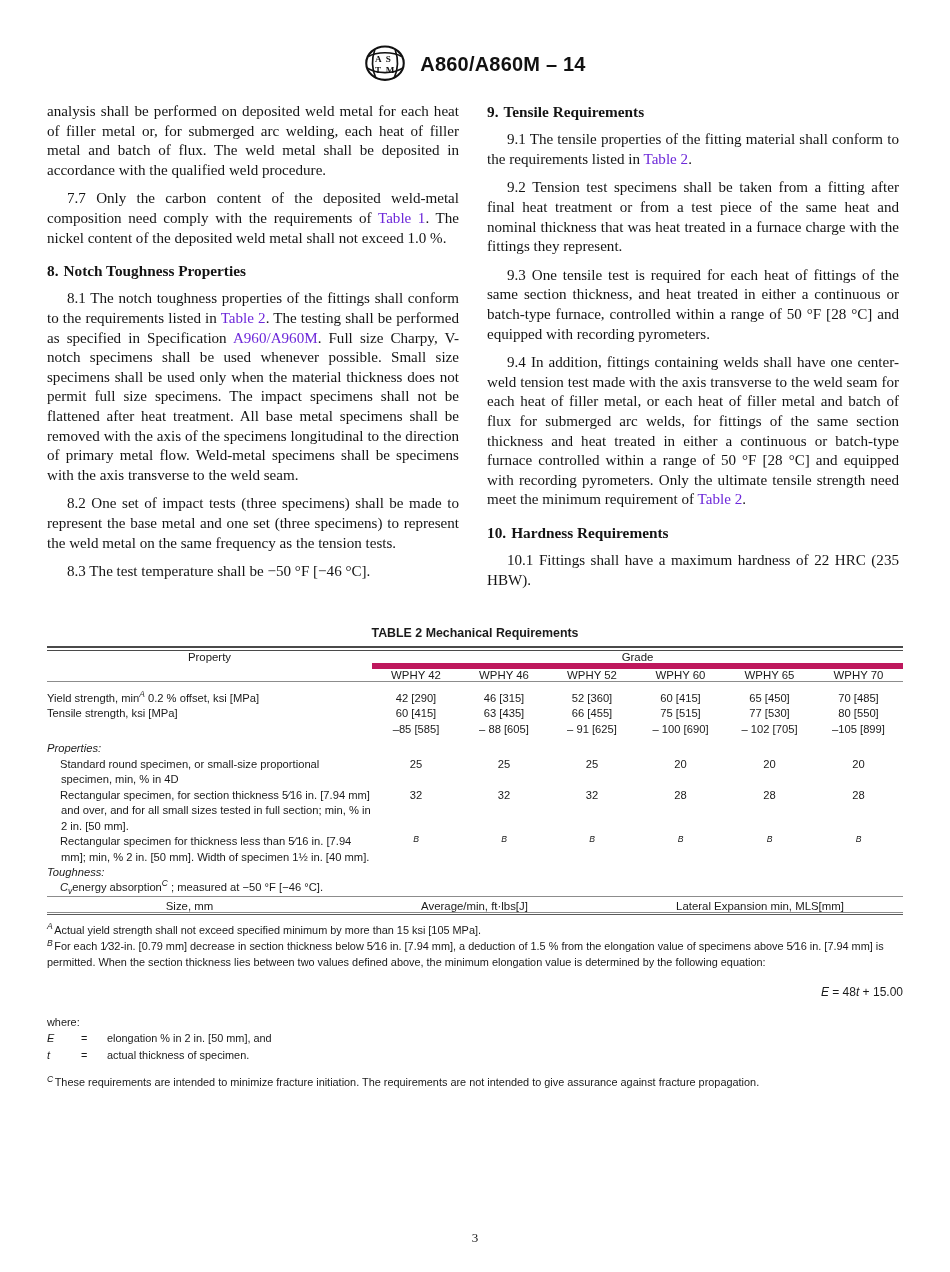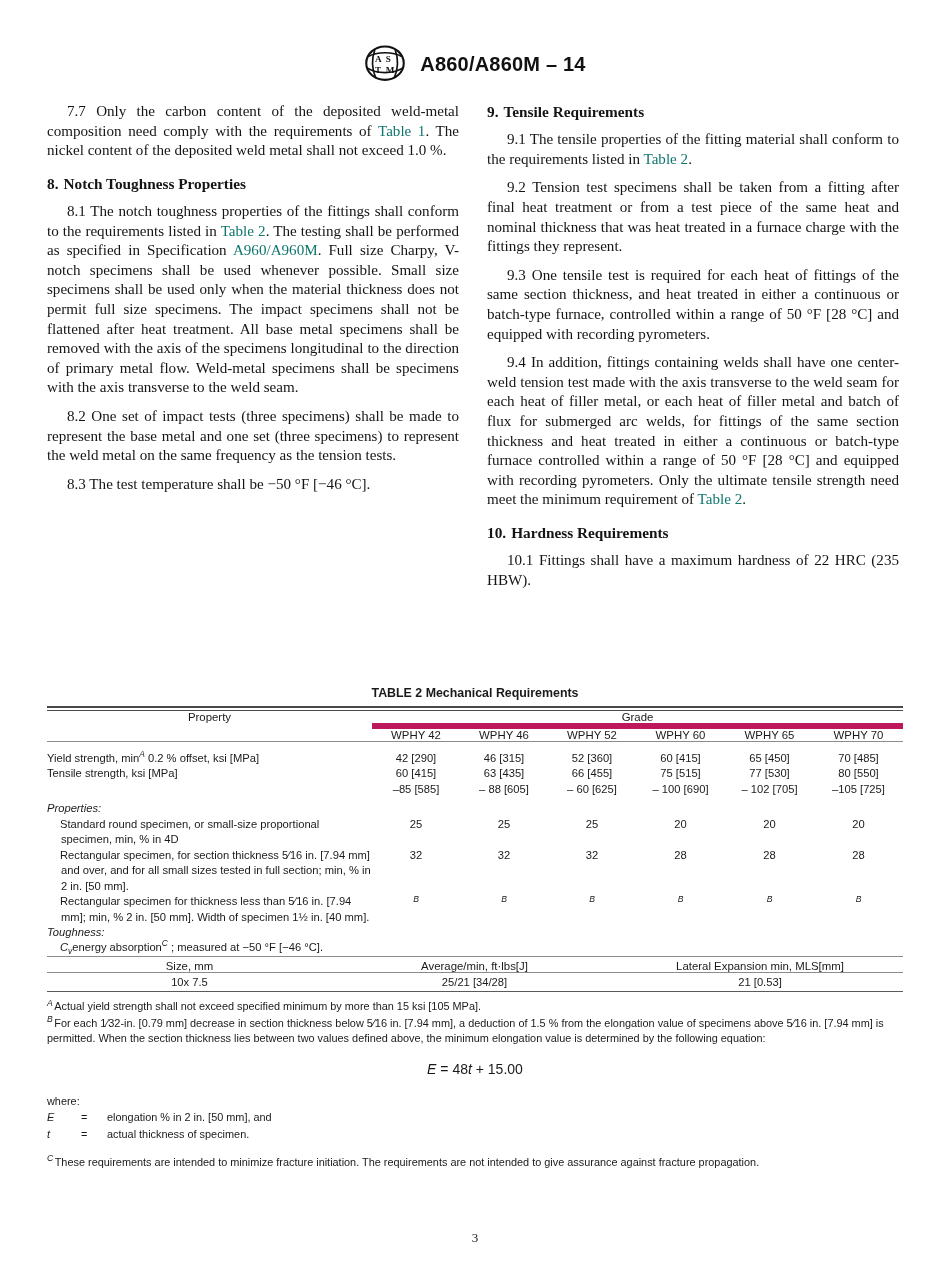--- a/index.html
+++ b/index.html
@@ -51,28 +51,28 @@
   }
   p.body.indent { text-indent: 20px; }
   h3.sec {
     font-family: "Liberation Serif", serif;
     font-weight: bold;
     font-size: 15.3px;
     margin: 13px 0 9px 0;
     line-height: 1.25;
   }
   h3.sec .num { margin-right: 5px; }
-  .xref { color: #0f766e; }
+  .xref { color: #6d28d9; }
   .nb { white-space: nowrap; }
 
   
   .table-wrap {
     position: absolute;
     left: 47px;
-    top: 686px;
+    top: 626px;
     width: 856px;
     font-family: "Liberation Sans", "DejaVu Sans", sans-serif;
     color: #1a1a1a;
   }
   .table-title {
     text-align: center;
     font-weight: bold;
     font-size: 12.4px;
     margin-bottom: 6px;
   }
@@ -107,21 +107,21 @@
   
   .footnotes {
     font-family: "Liberation Sans", "DejaVu Sans", sans-serif;
     font-size: 10.9px;
     color: #1a1a1a;
     line-height: 1.40;
     margin-top: 3px;
   }
   .footnotes p { margin: 0 0 1px 0; text-align: left; }
   .fn-mark { font-style: italic; font-size: 8.6px; vertical-align: super; line-height: 0; margin-right: 1.5px; }
-  .equation { text-align: center; margin: 14px 0 14px 0; font-size: 14px; }
+  .equation { text-align: right; margin: 14px 0 14px 0; font-size: 12px; }
   .equation .it { font-style: italic; }
   .where-label { margin: 0 0 3px 0; }
   table.where { border-collapse: collapse; font-size: 10.9px; margin: 0 0 10px 0; }
   table.where td { padding: 0 0 2px 0; vertical-align: top; }
   td.wsym { width: 34px; font-style: italic; }
   td.weq { width: 26px; }
 
   .page-num {
     position: absolute;
     bottom: 26px;
@@ -149,20 +149,21 @@
         <text x="52" y="70" font-family="Liberation Serif, serif" font-size="22" font-weight="bold" fill="#111">M</text>
       </svg>
     </span>
     <span class="desig">A860/A860M – 14</span>
   </div>
 
   <div class="columns">
 
     <div class="col">
 
+      <p class="body">analysis shall be performed on deposited weld metal for each heat of filler metal or, for submerged arc welding, each heat of filler metal and batch of flux. The weld metal shall be deposited in accordance with the qualified weld procedure.</p>
 
       <p class="body indent"><span>7.7 Only the carbon content of the deposited weld-metal composition need comply with the requirements of </span><span class="xref">Table 1</span><span>. The nickel content of the deposited weld metal shall not exceed 1.0 %.</span></p>
 
       <h3 class="sec"><span class="num">8.</span><span>Notch Toughness Properties</span></h3>
 
       <p class="body indent"><span>8.1 The notch toughness properties of the fittings shall conform to the requirements listed in </span><span class="xref">Table 2</span><span>. The testing shall be performed as specified in Specification </span><span class="xref nb">A960/A960M</span><span>. Full size Charpy, V-notch specimens shall be used whenever possible. Small size specimens shall be used only when the material thickness does not permit full size specimens. The impact specimens shall not be flattened after heat treatment. All base metal specimens shall be removed with the axis of the specimens longitudinal to the direction of primary metal flow. Weld-metal specimens shall be specimens with the axis transverse to the weld seam.</span></p>
 
       <p class="body indent">8.2 One set of impact tests (three specimens) shall be made to represent the base metal and one set (three specimens) to represent the weld metal on the same frequency as the tension tests.</p>
 
       <p class="body indent">8.3 The test temperature shall be −50 °F [−46 °C].</p>
@@ -241,24 +242,24 @@
         <td class="val">66 [455]</td>
         <td class="val">75 [515]</td>
         <td class="val">77 [530]</td>
         <td class="val">80 [550]</td>
       </tr>
 
       <tr>
         <td class="prop">&nbsp;</td>
         <td class="val pad-top">–85 [585]</td>
         <td class="val pad-top">– 88 [605]</td>
-        <td class="val pad-top">– 60 [625]</td>
+        <td class="val pad-top">– 91 [625]</td>
         <td class="val pad-top">– 100 [690]</td>
         <td class="val pad-top">– 102 [705]</td>
-        <td class="val pad-top">–105 [725]</td>
+        <td class="val pad-top">–105 [899]</td>
       </tr>
 
       <tr>
         <td class="prop ital" style="padding-top:4px">Properties:</td>
         <td colspan="6"></td>
       </tr>
 
       <tr>
         <td class="prop">
               <span class="sub-lbl">Standard round specimen, or small-size proportional specimen, min, % in 4D</span>
@@ -319,25 +320,20 @@
           <col style="width:286px">
       </colgroup>
       <tbody>
           <tr>
         <td class="t-hdr">Size, mm</td>
         <td class="t-hdr">Average/min, ft·lbs[J]</td>
         <td class="t-hdr">Lateral Expansion min, MLS[mm]</td>
       </tr>
       <tr>
         <td colspan="3" class="rule-gray" style="height:2px"></td>
-      </tr>
-      <tr>
-        <td class="t-cell">10x 7.5</td>
-        <td class="t-cell">25/21 [34/28]</td>
-        <td class="t-cell">21 [0.53]</td>
       </tr>
       <tr>
         <td colspan="3" class="rule-thin" style="height:5px"></td>
       </tr>
     </tbody>
       </table>
 
     <div class="footnotes">
 
       <p><span class="fn-mark">A</span><span>Actual yield strength shall not exceed specified minimum by more than 15 ksi [105 MPa].</span></p>

